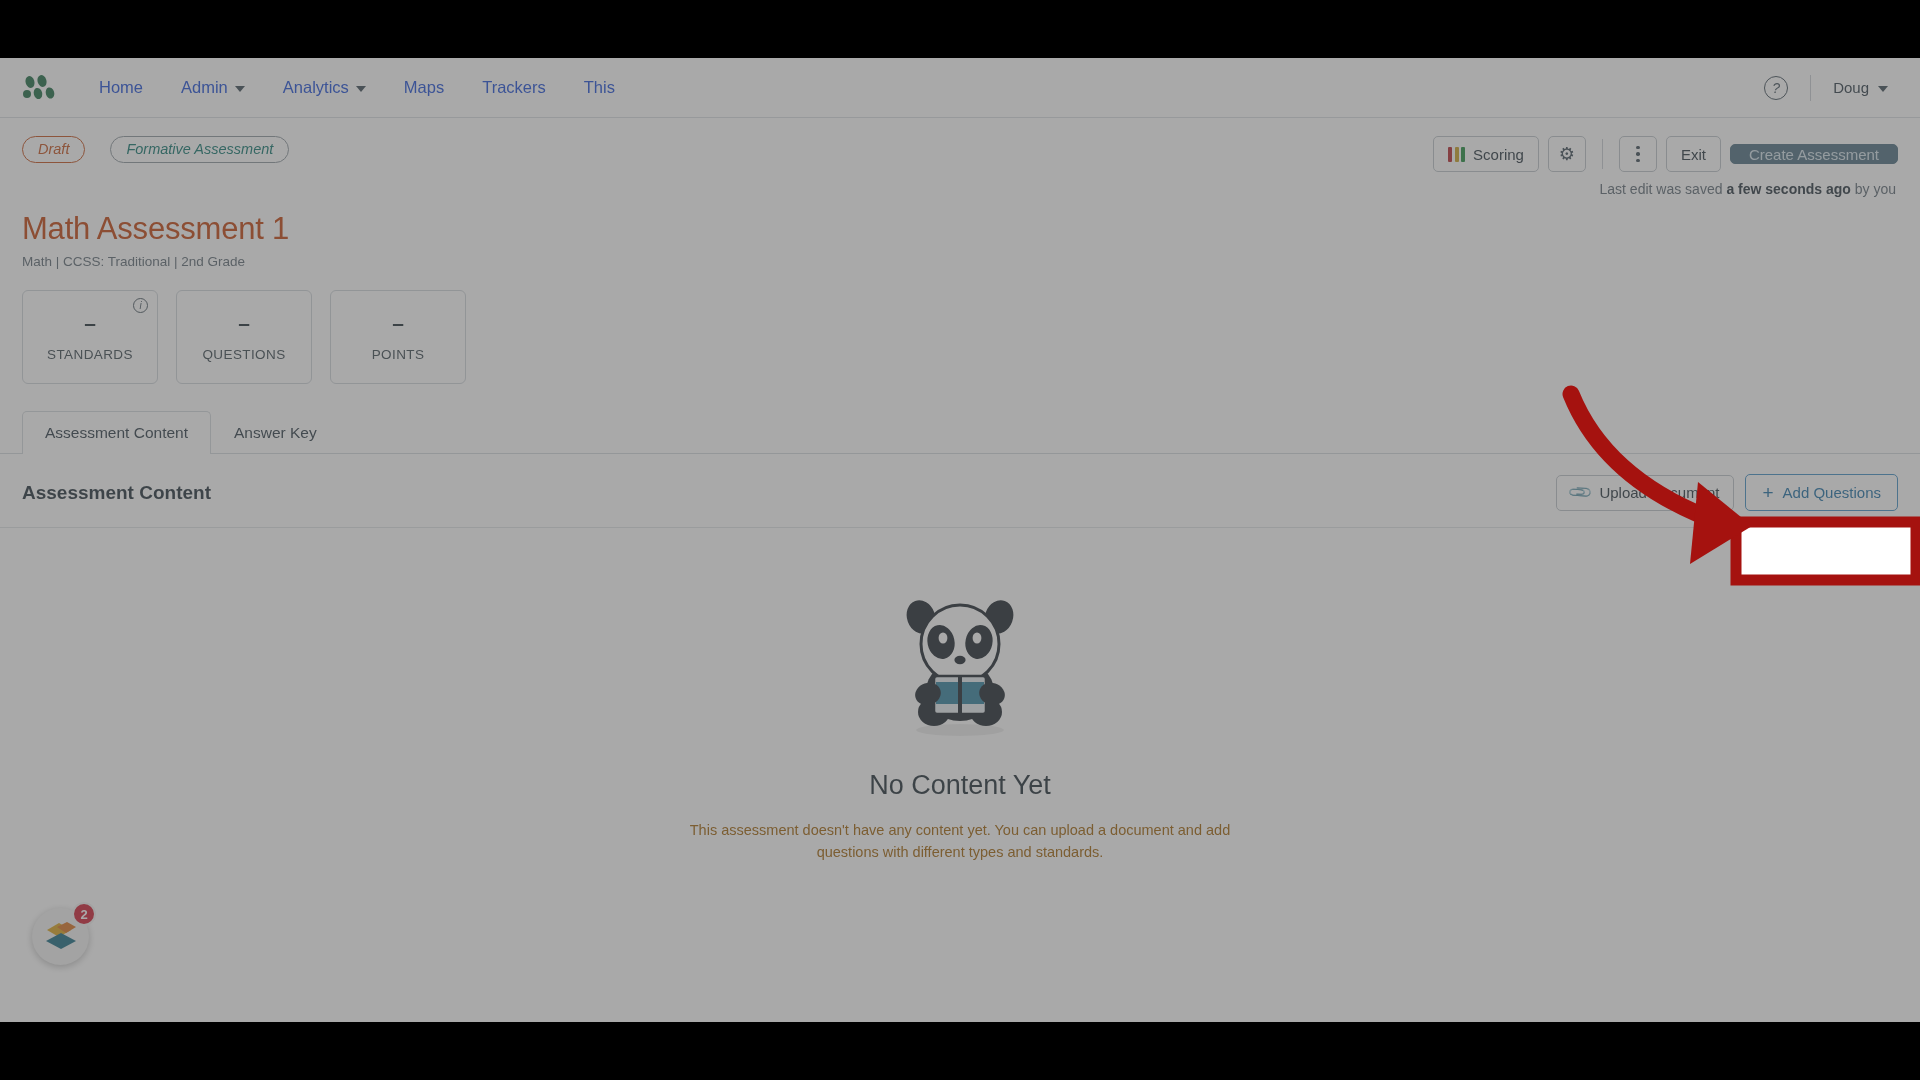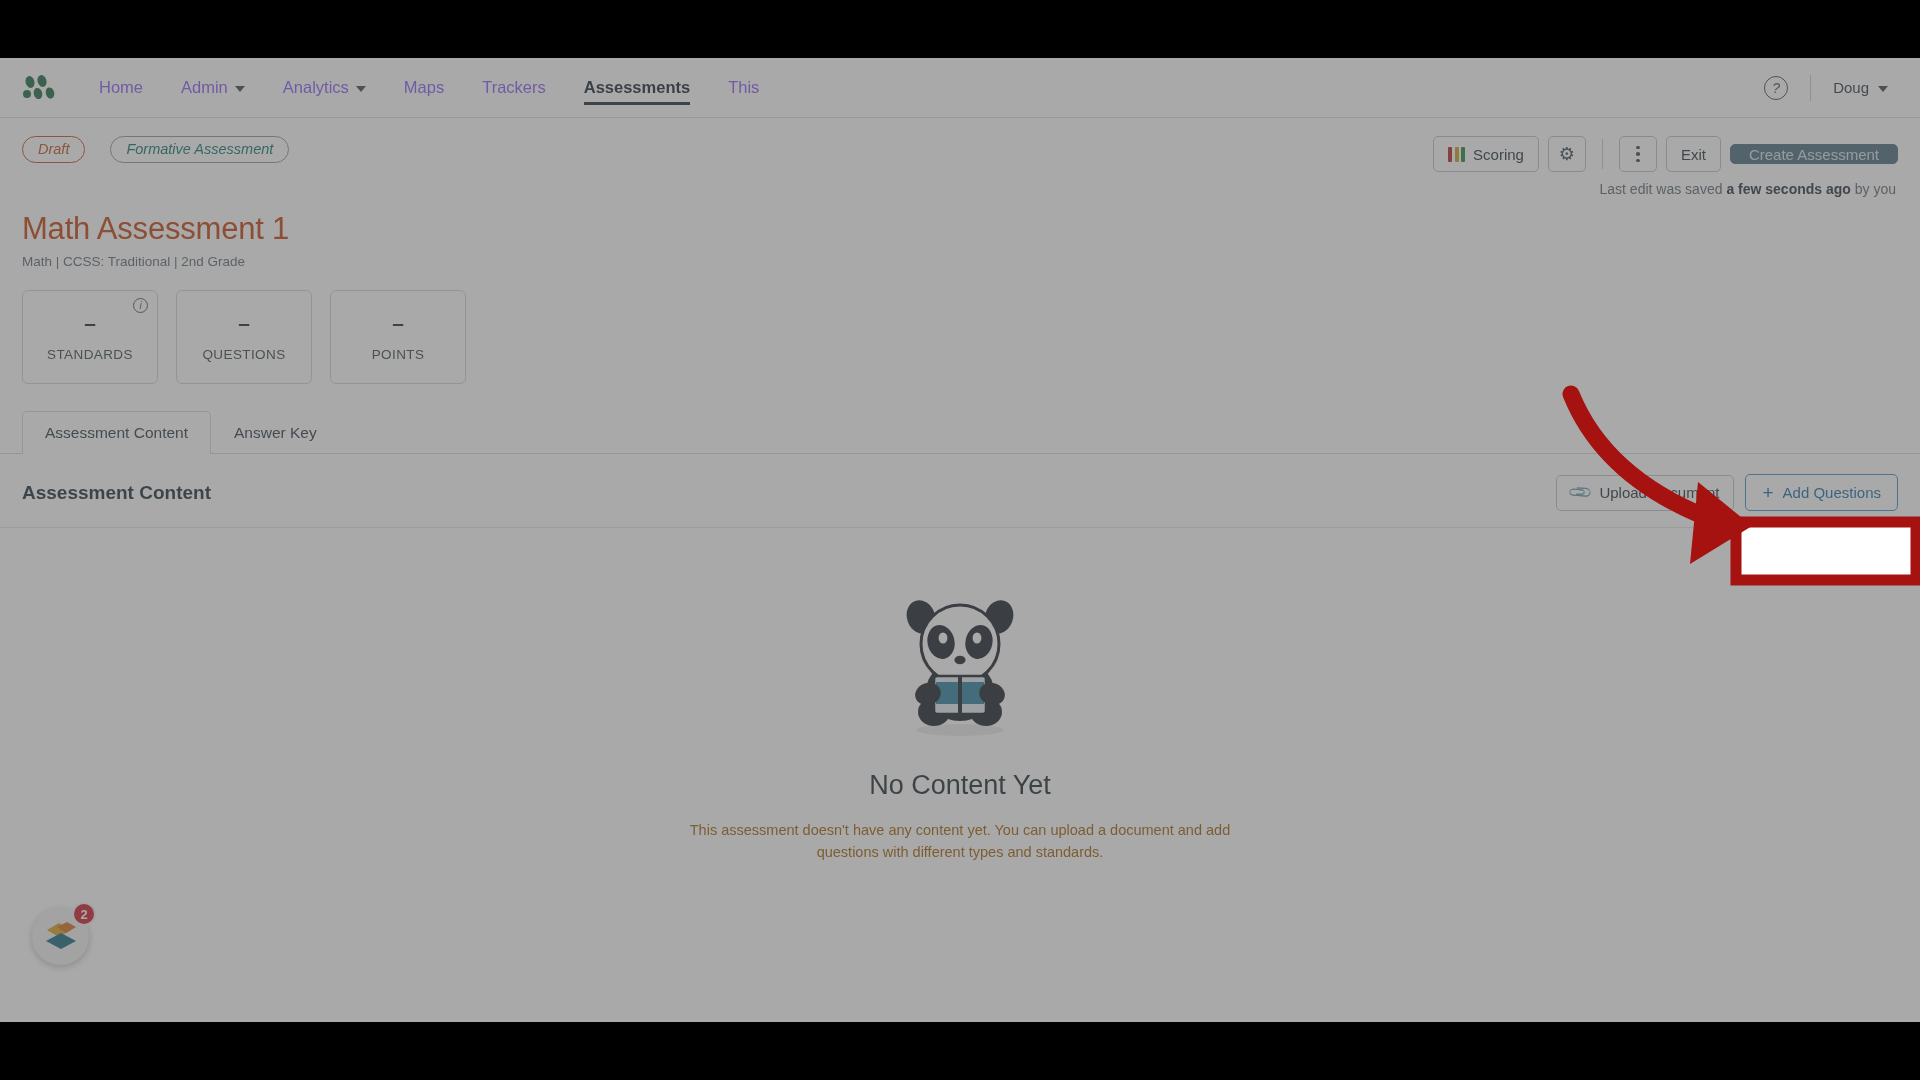--- a/index.html
+++ b/index.html
@@ -26,21 +26,21 @@
 
   
   .navbar {
     height:60px; background:#fff; border-bottom:1px solid #d9dde1;
     display:flex; align-items:center; padding:0 22px; position:relative;
   }
   .brand-logo { width:34px; height:26px; margin-right:24px; display:block; }
   .nav-items { display:flex; align-items:center; gap:0; height:60px; }
   .nav-item {
     display:flex; align-items:center; gap:7px;
-    padding:0 19px; height:60px; font-size:16.5px; color:#8b5cf6;
+    padding:0 19px; height:60px; font-size:16.5px; color:#1d4ed8;
     cursor:pointer; position:relative; white-space:nowrap;
   }
   .nav-item.active { font-weight:bold; color:#16222c; }
   .nav-item.active::after {
     content:""; position:absolute; left:19px; right:19px; bottom:13px;
     height:2.5px; background:#1b2a38;
   }
   .caret { display:inline-block; width:0;height:0;
     border-left:5px solid transparent; border-right:5px solid transparent;
     border-top:6px solid #3a4954; margin-top:3px; }
@@ -186,23 +186,20 @@
       <div class="nav-item">
         <span>Analytics</span>
         <span class="caret"></span>
       </div>
       <div class="nav-item">
         <span>Maps</span>
       </div>
       <div class="nav-item">
         <span>Trackers</span>
       </div>
-      <div class="nav-item active">
-        <span>Assessments</span>
-      </div>
       <div class="nav-item">
         <span>This</span>
       </div>
     </div>
 
     <div class="nav-right">
       <span class="help-circle">?</span>
       <span class="nav-divider"></span>
       <span class="user-menu">
         <span>Doug</span>

